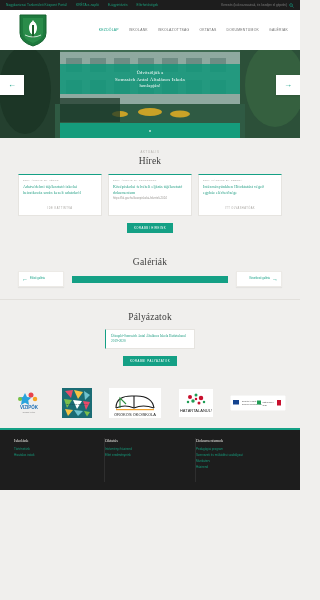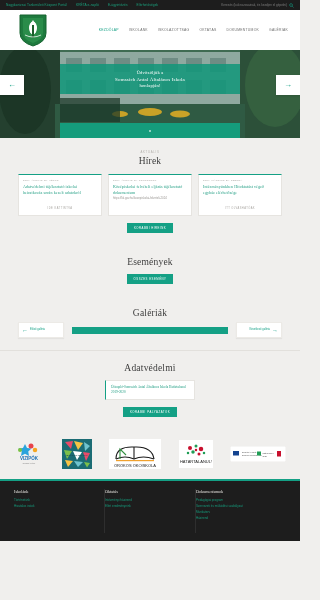--- a/index.html
+++ b/index.html
@@ -234,46 +234,40 @@
         <div class="card-title">Intézményünkben Hitoktatást végző egyház elérhetősége</div>
         <div class="card-cta">ITT OLVASHATÓAK</div>
       </div>
     </div>
 
     <div class="btn-wrap">
       <span class="btn">KORÁBBI HÍREINK</span>
     </div>
   </div>
 
-  <div class="section">
-    <div class="sec-title">Események</div>
-    <div class="btn-wrap">
-      <span class="btn">ÖSSZES ESEMÉNY</span>
-    </div>
-  </div>
 
   <div class="section">
     <div class="sec-title">Galériák</div>
     <div class="gallery-row">
       <div class="gal-nav">
         <span class="gal-arrow">←</span>
         <span class="gal-nav-label">Előző galéria</span>
       </div>
       <div class="gal-bar"></div>
       <div class="gal-nav right">
         <span class="gal-nav-label">Következő galéria</span>
         <span class="gal-arrow">→</span>
       </div>
     </div>
   </div>
 
   <div class="divider-line"></div>
 
   <div class="section">
-    <div class="sec-title">Adatvédelmi</div>
+    <div class="sec-title">Pályázatok</div>
     <div class="paly-card">
       <div class="paly-text">Útinapló-Somssich Antal Általános Iskola Határtalanul 2019-2020</div>
     </div>
     <div class="btn-wrap">
       <span class="btn">KORÁBBI PÁLYÁZATOK</span>
     </div>
   </div>
 
   <div class="logostrip">
     <div class="logo-box">

